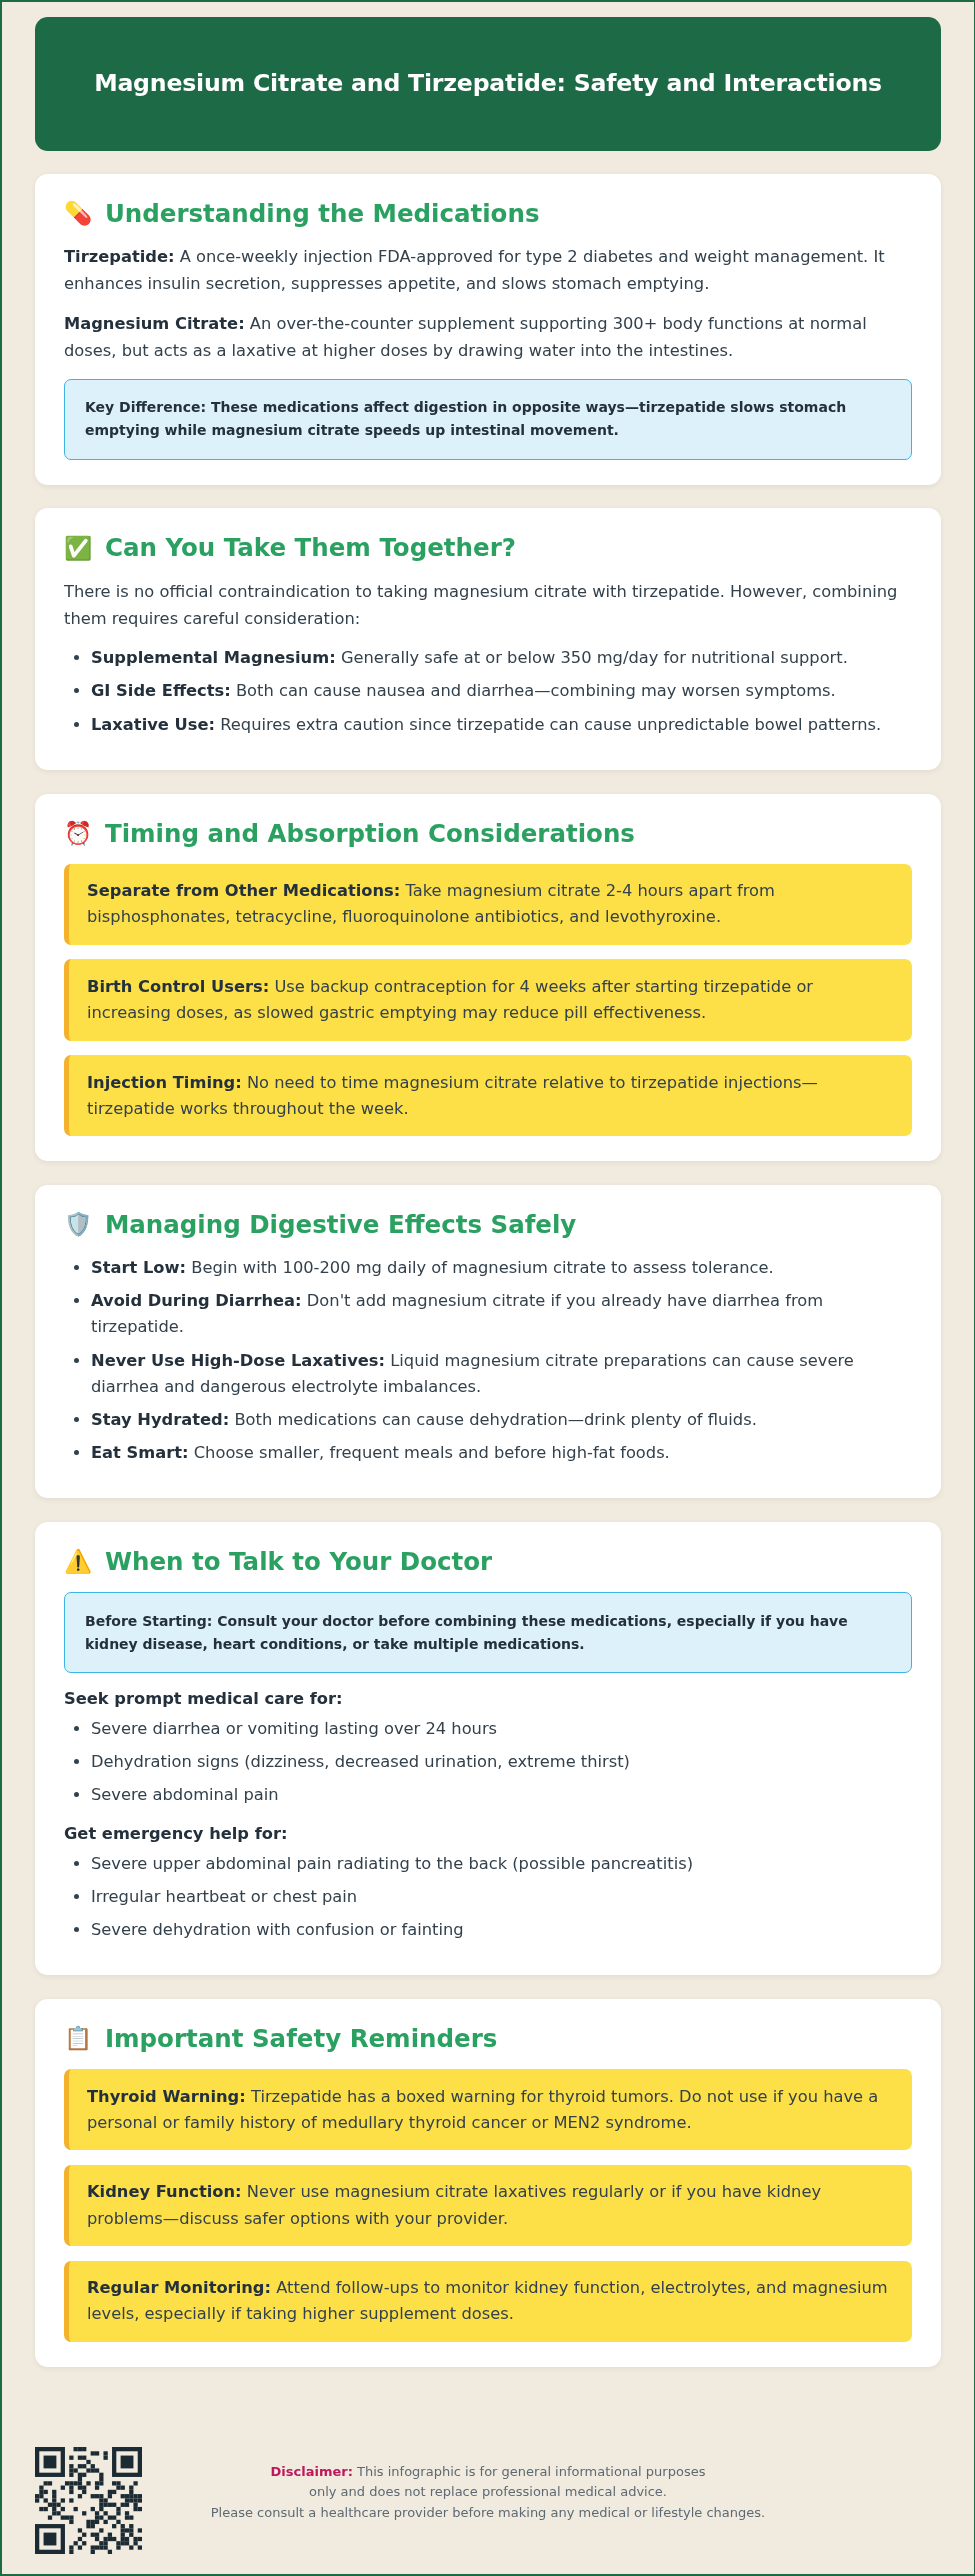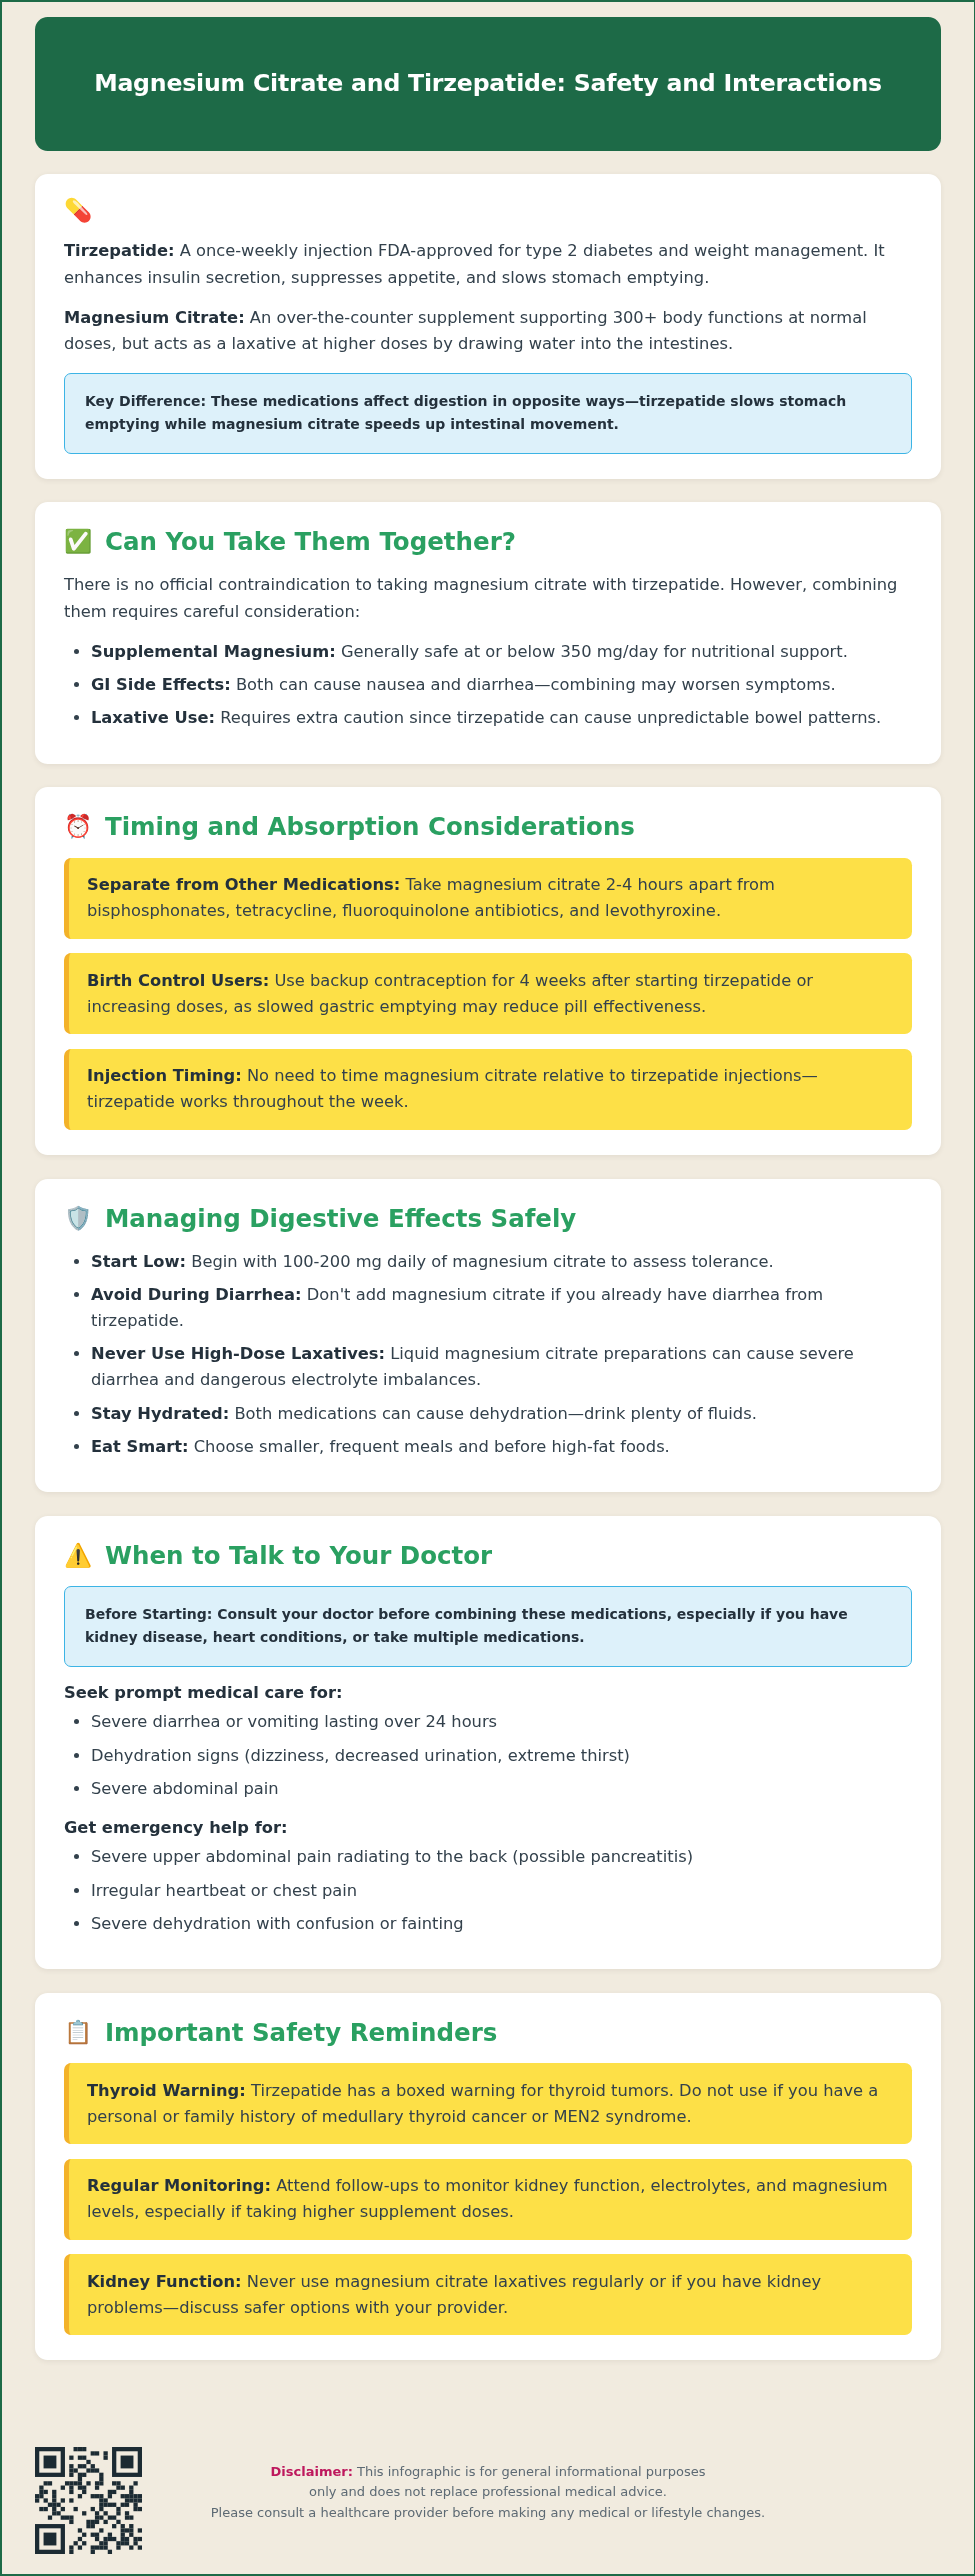--- a/index.html
+++ b/index.html
@@ -58,20 +58,21 @@
 
 <div class="page">
 
   <div class="header">
     <h1>Magnesium Citrate and Tirzepatide: Safety and Interactions</h1>
   </div>
 
   <div class="card">
     <div class="section-title">
       <span class="icon">💊</span>
+      <span>Understanding the Medications</span>
     </div>
     <p class="body">
       <strong>Tirzepatide:</strong>
       <span>A once-weekly injection FDA-approved for type 2 diabetes and weight management. It enhances insulin secretion, suppresses appetite, and slows stomach emptying.</span>
     </p>
     <p class="body">
       <strong>Magnesium Citrate:</strong>
       <span>An over-the-counter supplement supporting 300+ body functions at normal doses, but acts as a laxative at higher doses by drawing water into the intestines.</span>
     </p>
     <div class="callout-blue">
@@ -176,26 +177,26 @@
   <div class="card">
     <div class="section-title">
       <span class="icon">📋</span>
       <span>Important Safety Reminders</span>
     </div>
     <div class="callout-yellow">
       <strong>Thyroid Warning:</strong>
       <span>Tirzepatide has a boxed warning for thyroid tumors. Do not use if you have a personal or family history of medullary thyroid cancer or MEN2 syndrome.</span>
     </div>
     <div class="callout-yellow">
+      <strong>Kidney Function:</strong>
+      <span>Never use magnesium citrate laxatives regularly or if you have kidney problems—discuss safer options with your provider.</span>
+    </div>
+    <div class="callout-yellow">
       <strong>Regular Monitoring:</strong>
       <span>Attend follow-ups to monitor kidney function, electrolytes, and magnesium levels, especially if taking higher supplement doses.</span>
-    </div>
-    <div class="callout-yellow">
-      <strong>Kidney Function:</strong>
-      <span>Never use magnesium citrate laxatives regularly or if you have kidney problems—discuss safer options with your provider.</span>
     </div>
   </div>
 
   <div class="footer">
     <svg id="qr-svg" class="qr" viewBox="0 0 25 25">
         <rect x="0" y="0" width="25" height="25" fill="#f1ebdf"></rect>
         <rect x="0" y="0" width="7" height="7" fill="#1c2b33"></rect>
         <rect x="1" y="1" width="5" height="5" fill="#f1ebdf"></rect>
         <rect x="2" y="2" width="3" height="3" fill="#1c2b33"></rect>
         <rect x="18" y="0" width="7" height="7" fill="#1c2b33"></rect>

